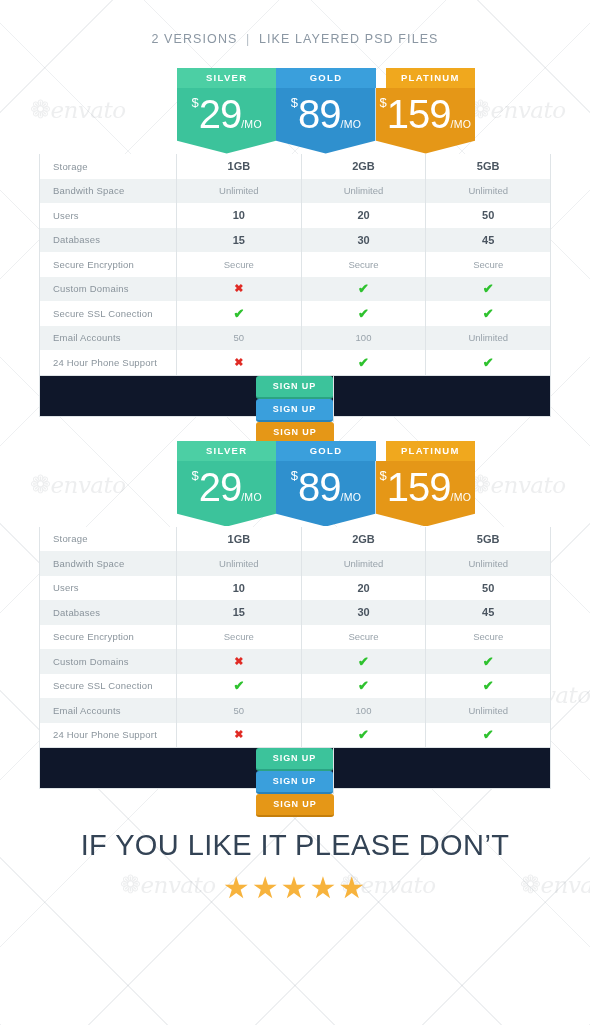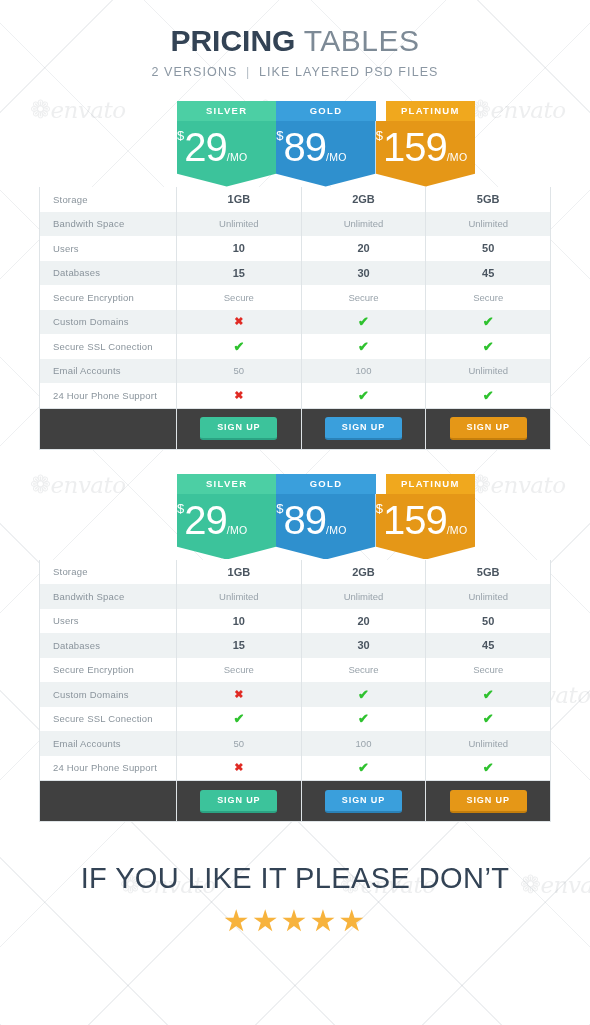--- a/index.html
+++ b/index.html
@@ -104,21 +104,21 @@
     height: 66px;
     position: relative;
   }
   .plan-head .ribbon {
     position: absolute;
     inset: 0;
   }
   .plan-head .price-wrap {
     position: absolute;
     left: 0; right: 0; top: 4px;
-    text-align: left;
+    text-align: center;
     z-index: 2;
   }
   .price-currency {
     font-size: 13px;
     font-weight: 300;
     vertical-align: 21px;
   }
   .price-amount {
     font-size: 40px;
     font-weight: 300;
@@ -175,22 +175,23 @@
   .f-cell.bold { color: #4a5560; font-weight: 700; font-size: 11px; }
   .f-cell.muted { color: #99a3ab; font-weight: 400; }
   .mark-yes { color: #2fc22f; font-size: 13px; font-weight: 700; }
   .mark-no  { color: #e02b24; font-size: 11px; font-weight: 700; }
 
   
   .cta-row {
     display: flex;
     height: 41px;
     align-items: center;
-    background: #404040;
+    background: #0f172a;
     border-top: 1px solid #dfe4e7;
+    flex-direction: column;
   }
   .cta-spacer {
     width: 137px;
     height: 100%;
     border-right: 1px solid #dfe4e7;
   }
   .cta-cell {
     flex: 1 1 0;
     height: 100%;
     display: flex;
@@ -260,23 +261,20 @@
       <div class="wm-logo" style="left: 340px; top: 870px;"><span class="leaf">❁</span>envato</div>
       <div class="wm-logo" style="left: 520px; top: 870px;"><span class="leaf">❁</span>envato</div>
       <div class="wm-logo" style="left: 160px; top: 300px;"><span class="leaf">❁</span>envato</div>
       <div class="wm-logo" style="left: 380px; top: 300px;"><span class="leaf">❁</span>envato</div>
       <div class="wm-logo" style="left: 160px; top: 730px;"><span class="leaf">❁</span>envato</div>
       <div class="wm-logo" style="left: 380px; top: 730px;"><span class="leaf">❁</span>envato</div>
     </div>
 </div>
 
 <div class="page-head">
-  <div class="main-title">
-    <span class="strong">PRICING</span><span> </span><span>TABLES</span>
-  </div>
   <div class="sub-title">
     <span>2 VERSIONS</span>
     <span class="sep">|</span>
     <span>LIKE LAYERED PSD FILES</span>
   </div>
 </div>
 
 <div class="table-block" id="table-1">
   <div class="plan-headers">
       <div class="plan-head theme-silver">

